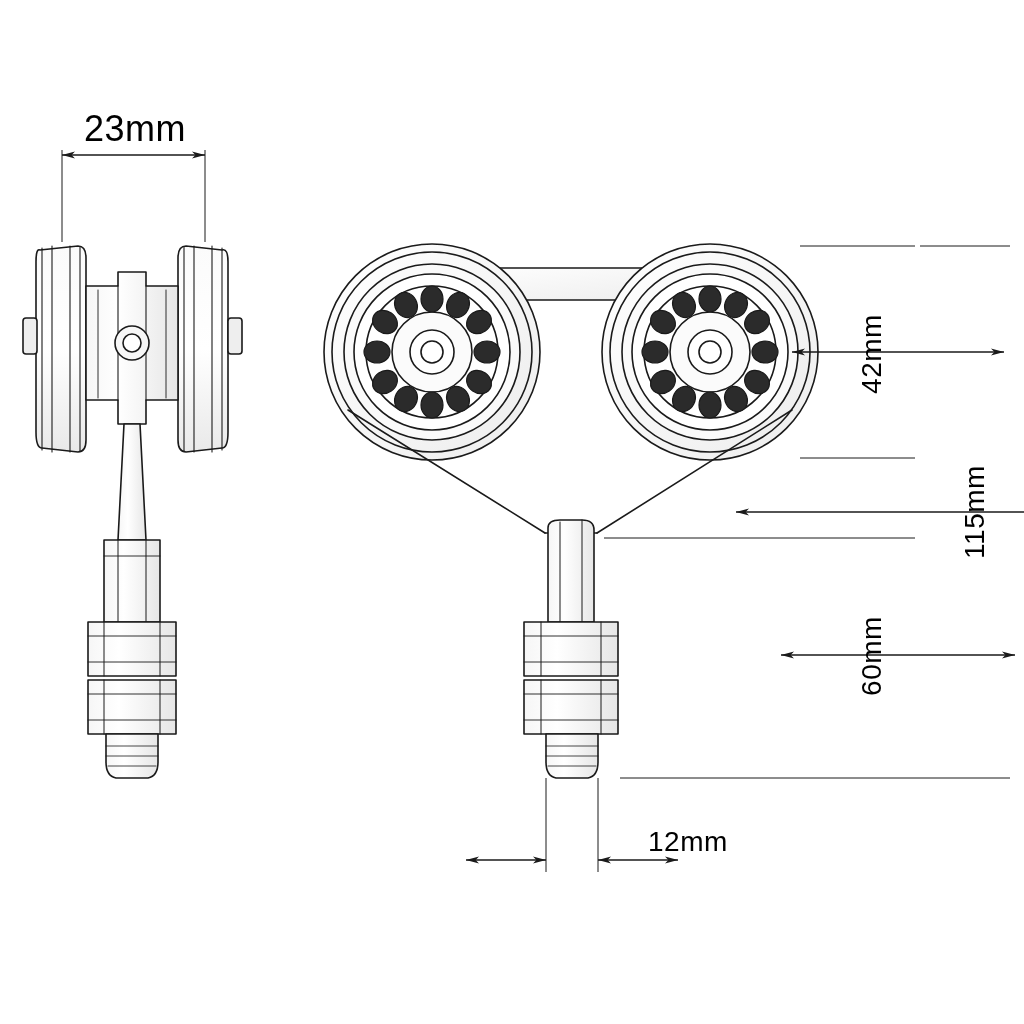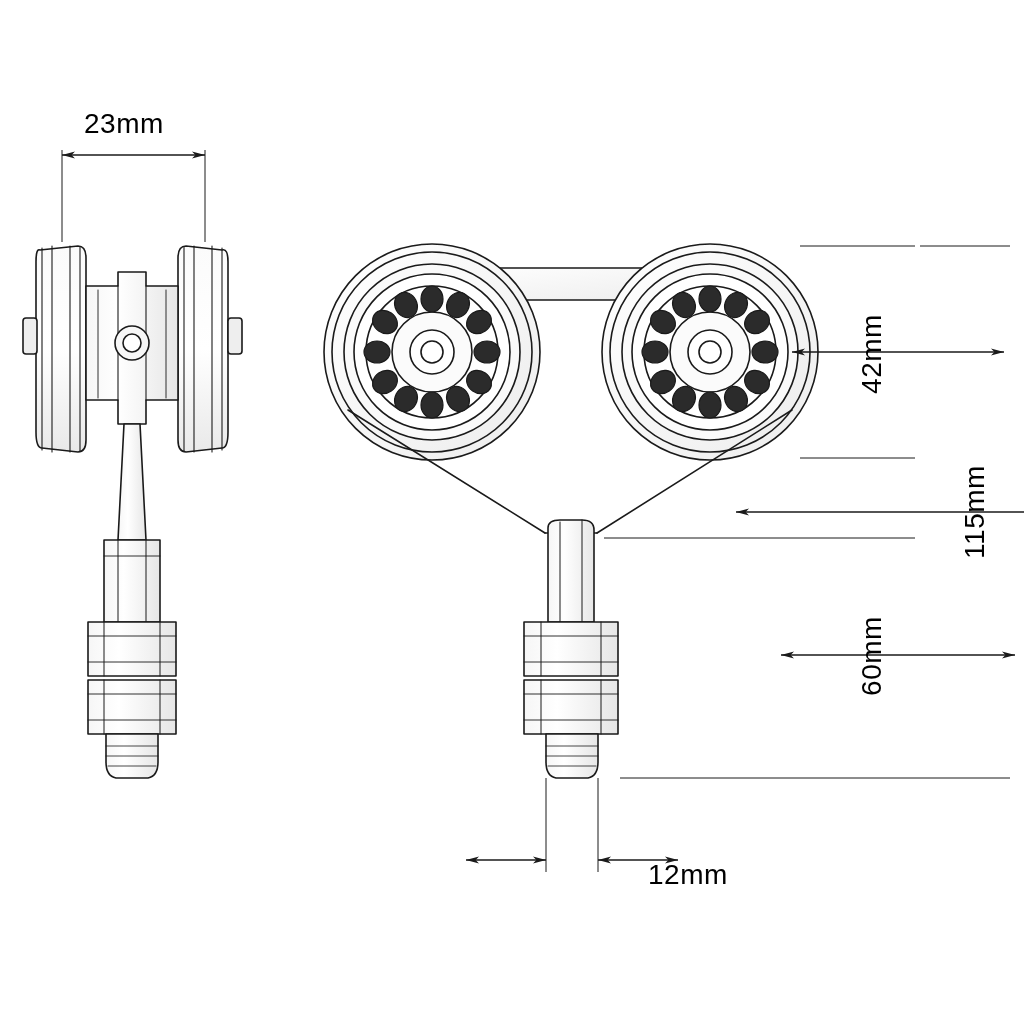--- a/index.html
+++ b/index.html
@@ -211,23 +211,23 @@
       <path d="M604,538 L915,538" stroke-width="1"></path>
       <path d="M898,538 L898,772" marker-start="url(#arrowR)" marker-end="url(#arrowL)" transform="rotate(90 898 655)"></path>
 
       <path d="M546,778 L546,872" stroke-width="1"></path>
       <path d="M598,778 L598,872" stroke-width="1"></path>
       <path d="M466,860 L546,860" marker-start="url(#arrowR)" marker-end="url(#arrowL)"></path>
       <path d="M598,860 L678,860" marker-start="url(#arrowR)" marker-end="url(#arrowL)"></path>
     </g>
   </svg>
 
-  <div class="dim-label" style="left:84px; top:108px; font-size:28px;">23mm</div>
+  <div class="dim-label" style="left:84px; top:108px; font-size:36px;">23mm</div>
 
   <div class="dim-label vert" style="left:832px; top:338px; font-size:28px; transform:rotate(-90deg);">42mm</div>
 
   <div class="dim-label vert" style="left:928px; top:496px; font-size:28px; transform:rotate(-90deg);">115mm</div>
 
   <div class="dim-label vert" style="left:832px; top:640px; font-size:28px; transform:rotate(-90deg);">60mm</div>
 
-  <div class="dim-label" style="left:648px; top:826px; font-size:28px;margin-top:33px;">12mm</div>
+  <div class="dim-label" style="left:648px; top:826px; font-size:28px;">12mm</div>
 
 </div>
 
 </body></html>

